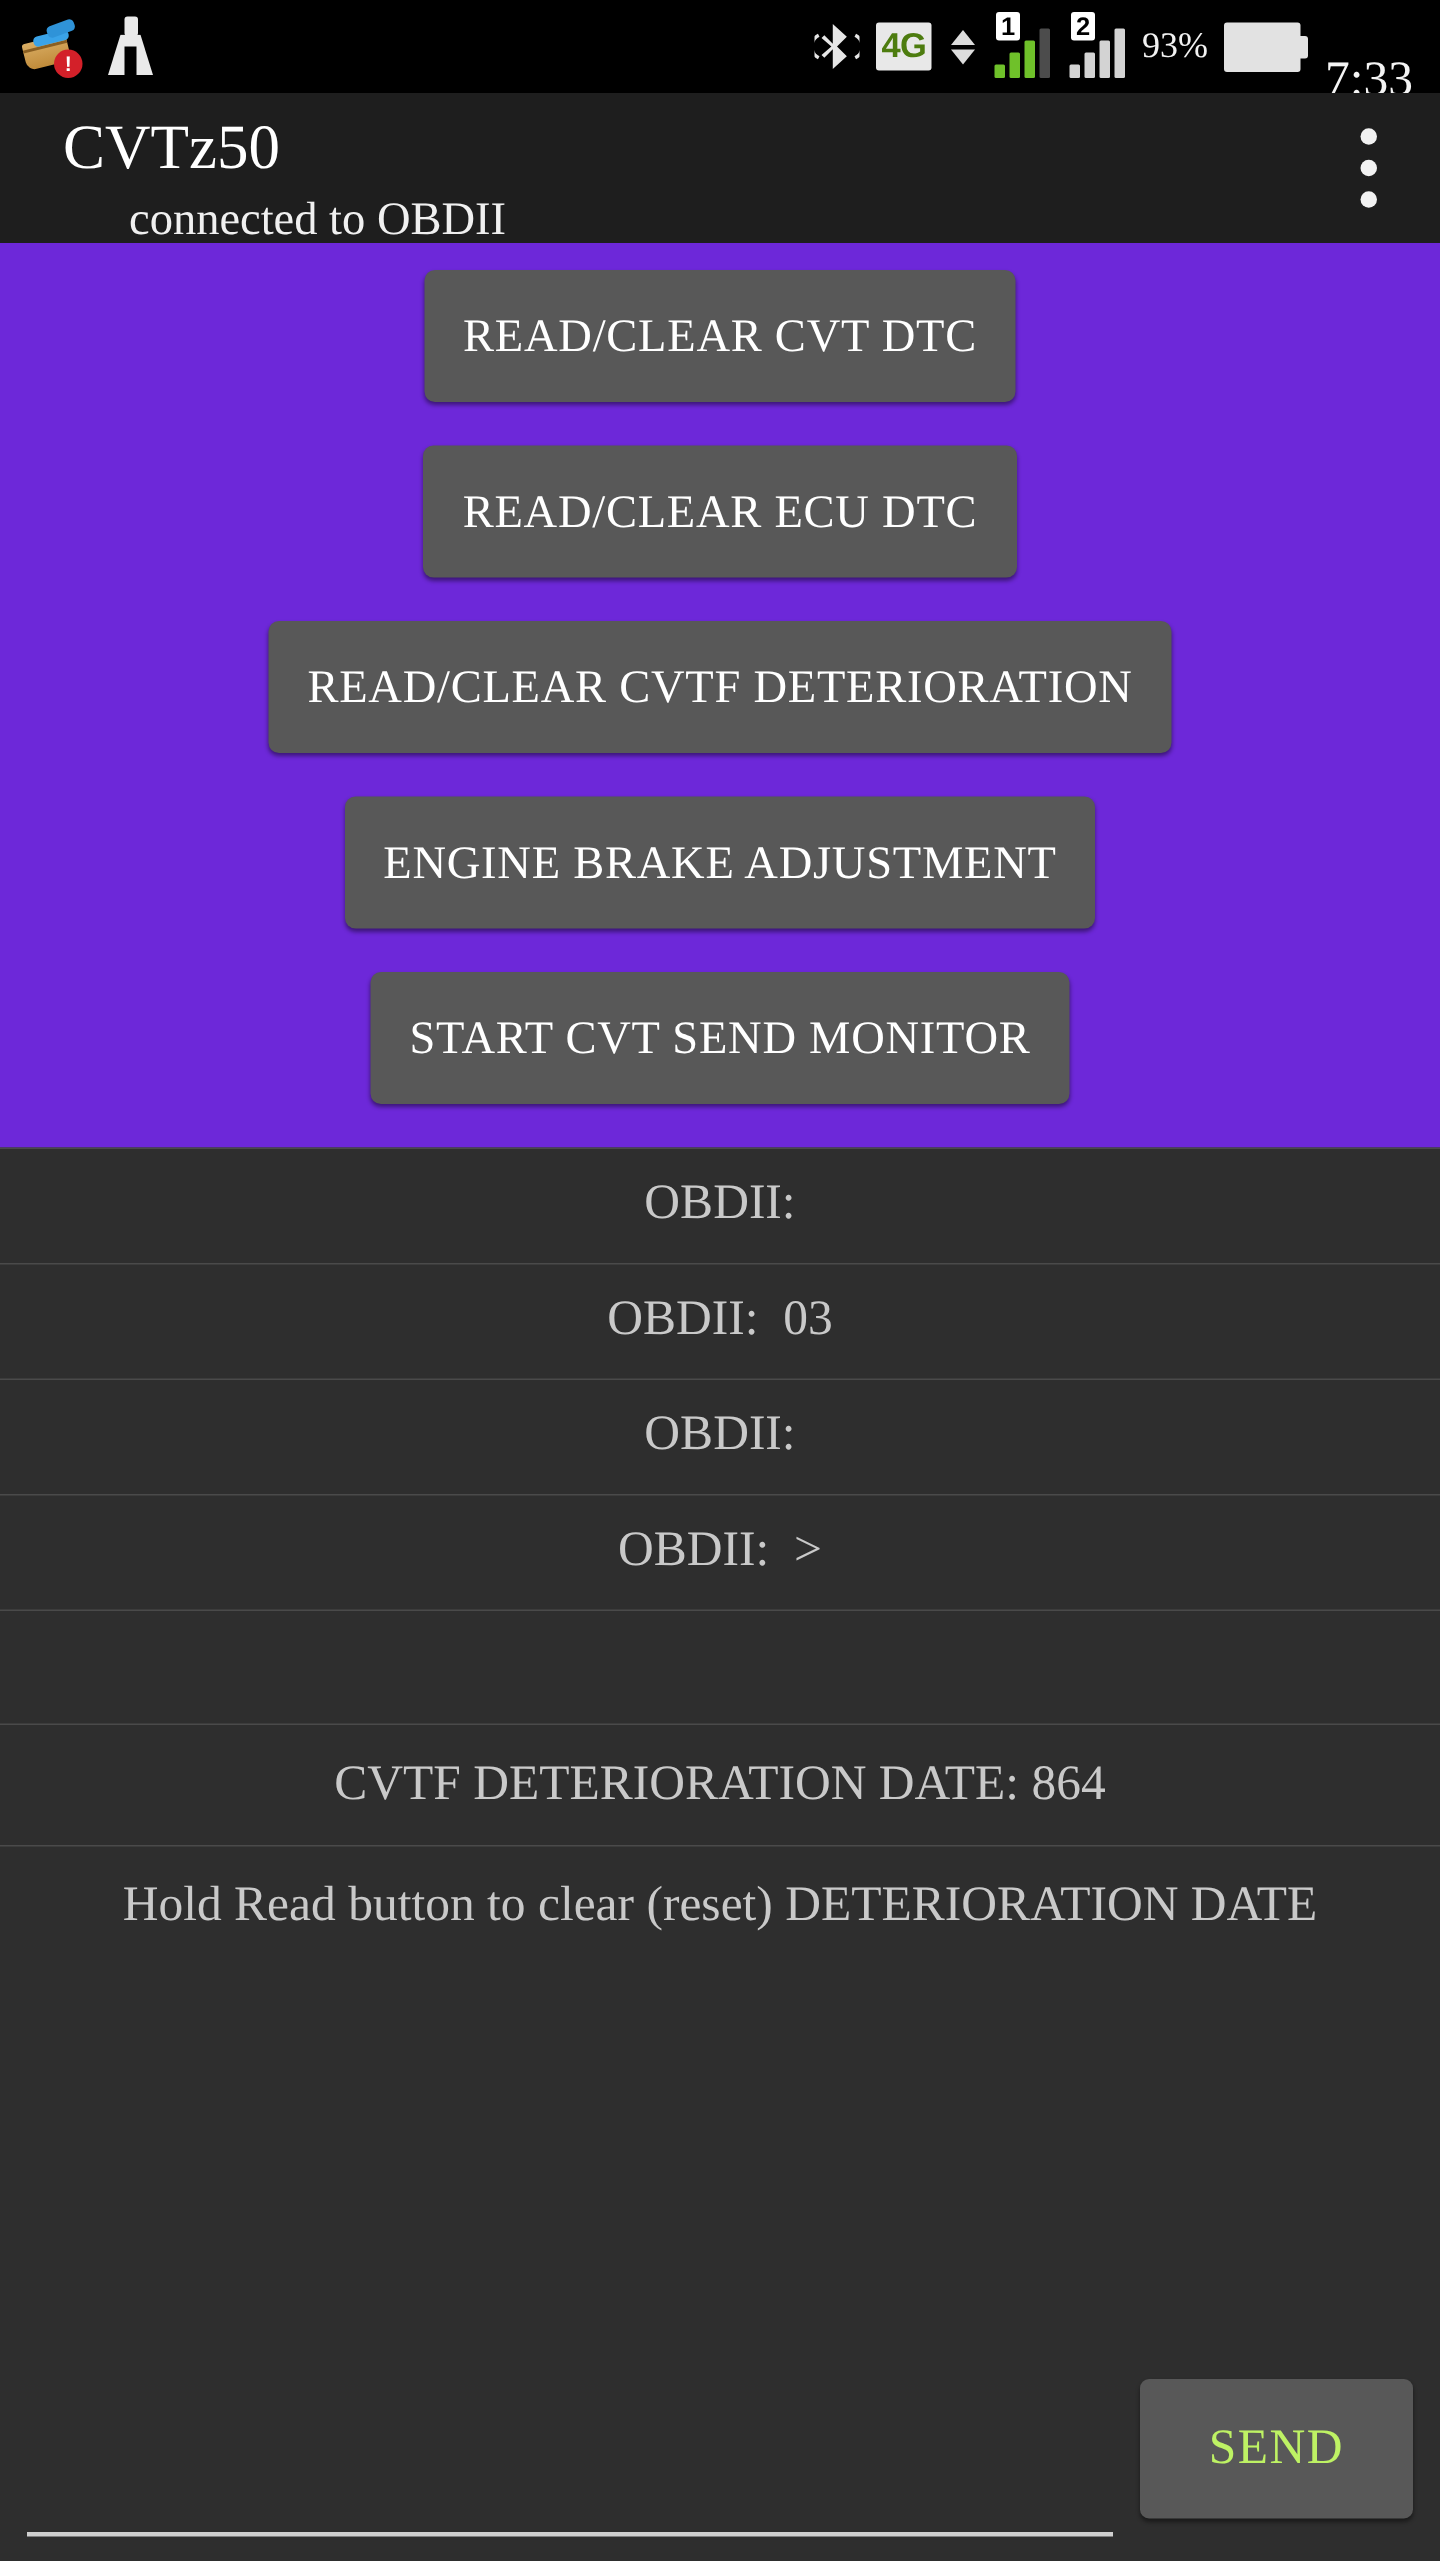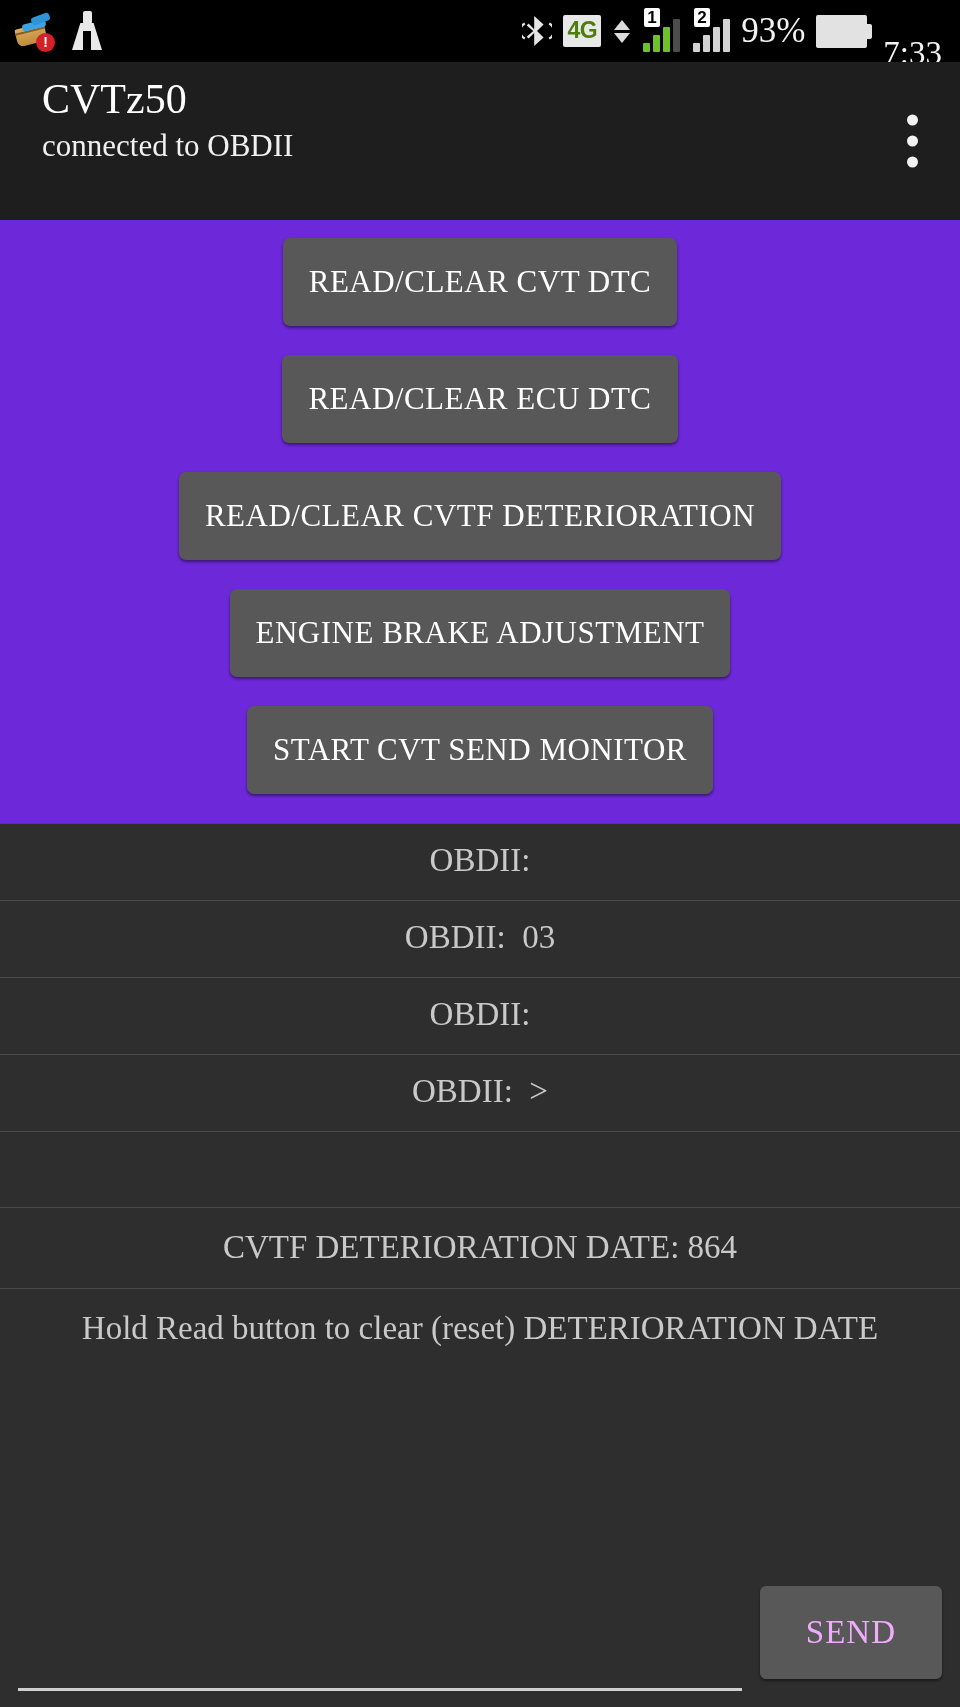--- a/index.html
+++ b/index.html
@@ -78,33 +78,33 @@
     font-weight:bold; font-size:17px; line-height:1; padding:1px 3px; border-radius:2px;
     z-index:2;
   }
   .bars { display:flex; align-items:flex-end; gap:3px; height:42px; padding-top:16px; }
   .bars i { display:block; width:7px; border-radius:1px; }
   .b1{height:9px;} .b2{height:17px;} .b3{height:25px;} .b4{height:33px;}
   .on{background:#6fc12a;} .off{background:#4c4c4c;}
   .bars-green i.on{background:#6fc12a;}
   .bars-grey i.on{background:#d3d3d3;}
 
-  .pct { color:#f2f2f2; font-size:35px; letter-spacing:0px; }
+  .pct { color:#f2f2f2; font-size:24px; letter-spacing:0px; }
   .battery { position:relative; width:56px; height:33px; }
   .battery .body { position:absolute; inset:0 5px 0 0; background:#e2e2e2; border-radius:2px; }
   .battery .cap { position:absolute; right:0; top:9px; width:6px; height:15px; background:#e2e2e2; border-radius:0 2px 2px 0; }
   .clock { color:#f4f4f4; font-size:33px;margin-top:44px; }
 
   
   .appbar {
-    height:158px; background:#1e1e1e; position:relative;
+    height:100px; background:#1e1e1e; position:relative;
     padding:14px 0 0 42px;
   }
   .app-title { color:#fff; font-size:42px; line-height:1.12; }
-  .app-sub { color:#f0f0f0; font-size:31px; line-height:1.25; margin-top:4px; }
+  .app-sub { color:#f0f0f0; font-size:31px; line-height:1.25; margin-top:4px;margin-left:44px; }
   .overflow {
     position:absolute; right:28px; top:50%; transform:translateY(-50%);
     display:flex; flex-direction:column; gap:10px; padding:10px 14px;
   }
   .overflow span { width:11px; height:11px; border-radius:50%; background:#f2f2f2; display:block; }
 
   
   .btnarea { background:#6d28d9; padding:18px 0 0; }
   .btnrow { display:flex; justify-content:center; }
   .abtn {
@@ -140,21 +140,21 @@
   }
   .field-wrap { flex:1; padding-bottom:6px; }
   .field {
     width:100%; background:transparent; border:none;
     border-bottom:3px solid #cfcfcf;
     color:#e8e8e8; font-size:32px;
     font-family:"Liberation Serif","DejaVu Serif",serif;
     padding:8px 4px 10px; outline:none;
   }
   .sendbtn {
-    background:#585858; color:#f0abfc; border:none; border-radius:6px;
+    background:#585858; color:#bef264; border:none; border-radius:6px;
     font-family:"Liberation Serif","DejaVu Serif",serif;
     font-size:33px; letter-spacing:1px;
     padding:28px 46px; margin-bottom:18px;
     box-shadow:0 2px 3px rgba(0,0,0,0.45); cursor:pointer;
   }
 </style>
 </head>
 <body>
 
 <div id="screen">

